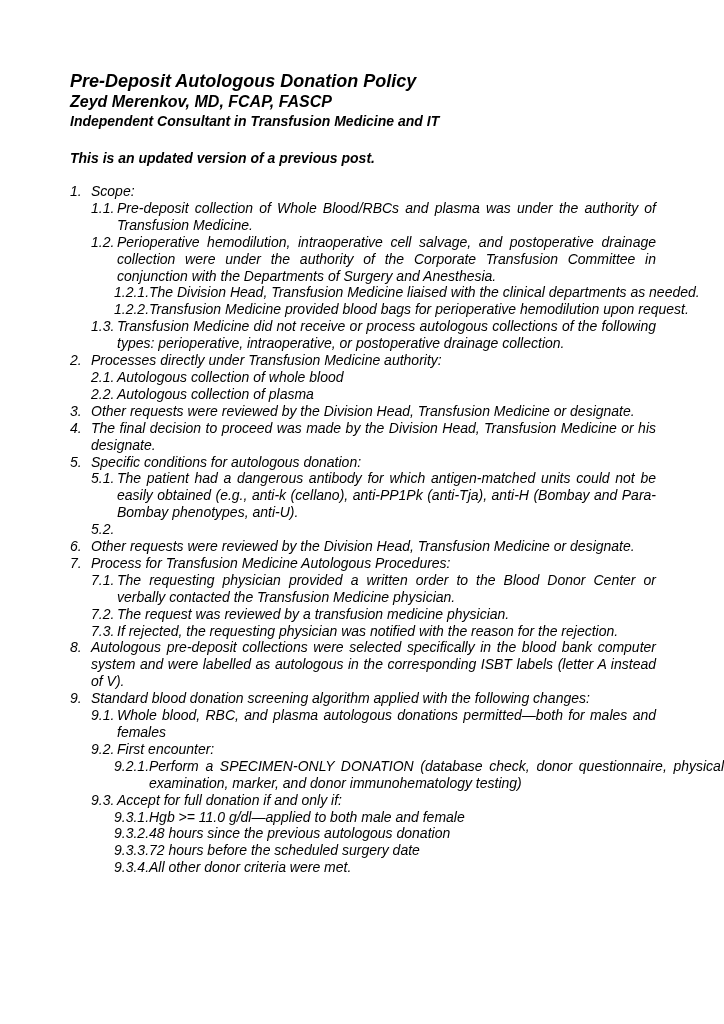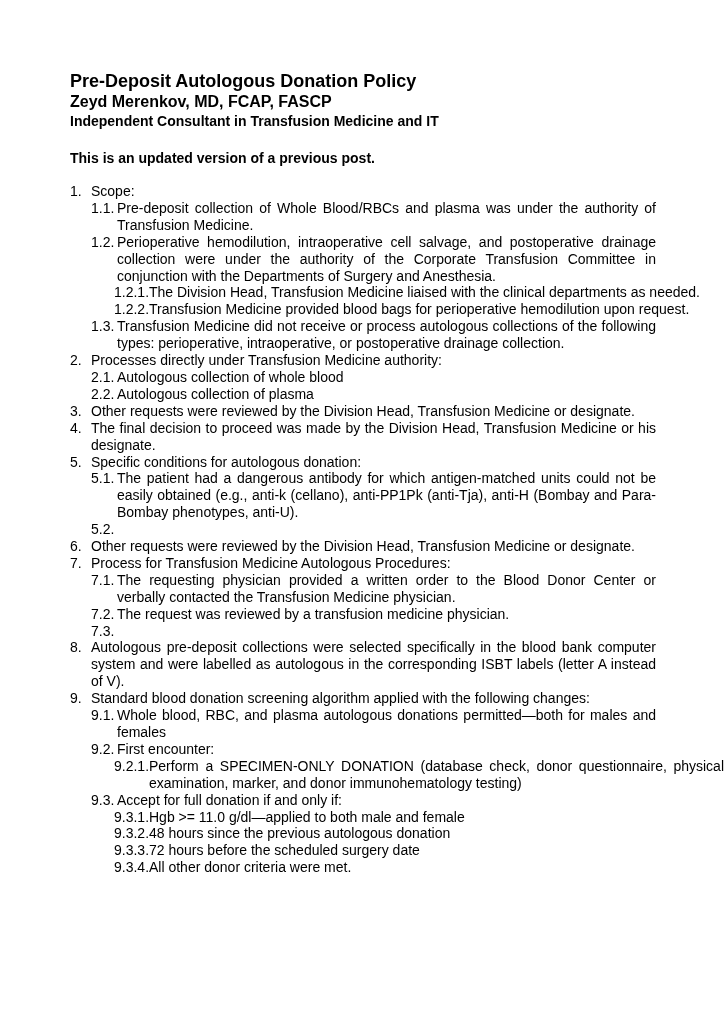--- a/index.html
+++ b/index.html
@@ -1,18 +1,18 @@
 <!DOCTYPE html>
 <html><head>
 <meta charset="utf-8">
 <style>
   html, body { margin:0; padding:0; background:#ffffff; }
   body { width:724px; height:1024px; position:relative; overflow:hidden;
          font-family:"Liberation Sans", sans-serif; color:#000; }
-  .page { position:absolute; left:0; top:0; width:724px; height:1024px; background:#fff; }
+  .page { position:absolute; left:0; top:0; width:724px; height:1024px; background:#fff;font-style:italic; }
   .hdr { position:absolute; left:70px; font-weight:bold; white-space:nowrap; }
   .h-title { top:71px; font-size:18px; }
   .h-author { top:93px; font-size:16px; }
   .h-affil { top:113px; font-size:14px; }
   .h-note { top:150px; font-size:14px; }
   .list { position:absolute; left:0; top:183px; width:724px; font-size:14px; line-height:16.9px; }
   .item { position:relative; display:flex; }
   .num { flex:none; }
   .txt { flex:1; }
   .justify .txt { text-align:justify; text-align-last:left; }
@@ -102,20 +102,21 @@
     <div class="item l2 justify">
         <span class="num">7.1.</span>
         <span class="txt">The requesting physician provided a written order to the Blood Donor Center or verbally contacted the Transfusion Medicine physician.</span>
       </div>
     <div class="item l2">
         <span class="num">7.2.</span>
         <span class="txt">The request was reviewed by a transfusion medicine physician.</span>
       </div>
     <div class="item l2">
         <span class="num">7.3.</span>
+        <span class="txt">If rejected, the requesting physician was notified with the reason for the rejection.</span>
       </div>
     <div class="item l1 justify">
         <span class="num">8.</span>
         <span class="txt">Autologous pre-deposit collections were selected specifically in the blood bank computer system and were labelled as autologous in the corresponding ISBT labels (letter A instead of V).</span>
       </div>
     <div class="item l1">
         <span class="num">9.</span>
         <span class="txt">Standard blood donation screening algorithm applied with the following changes:</span>
       </div>
     <div class="item l2 justify">

